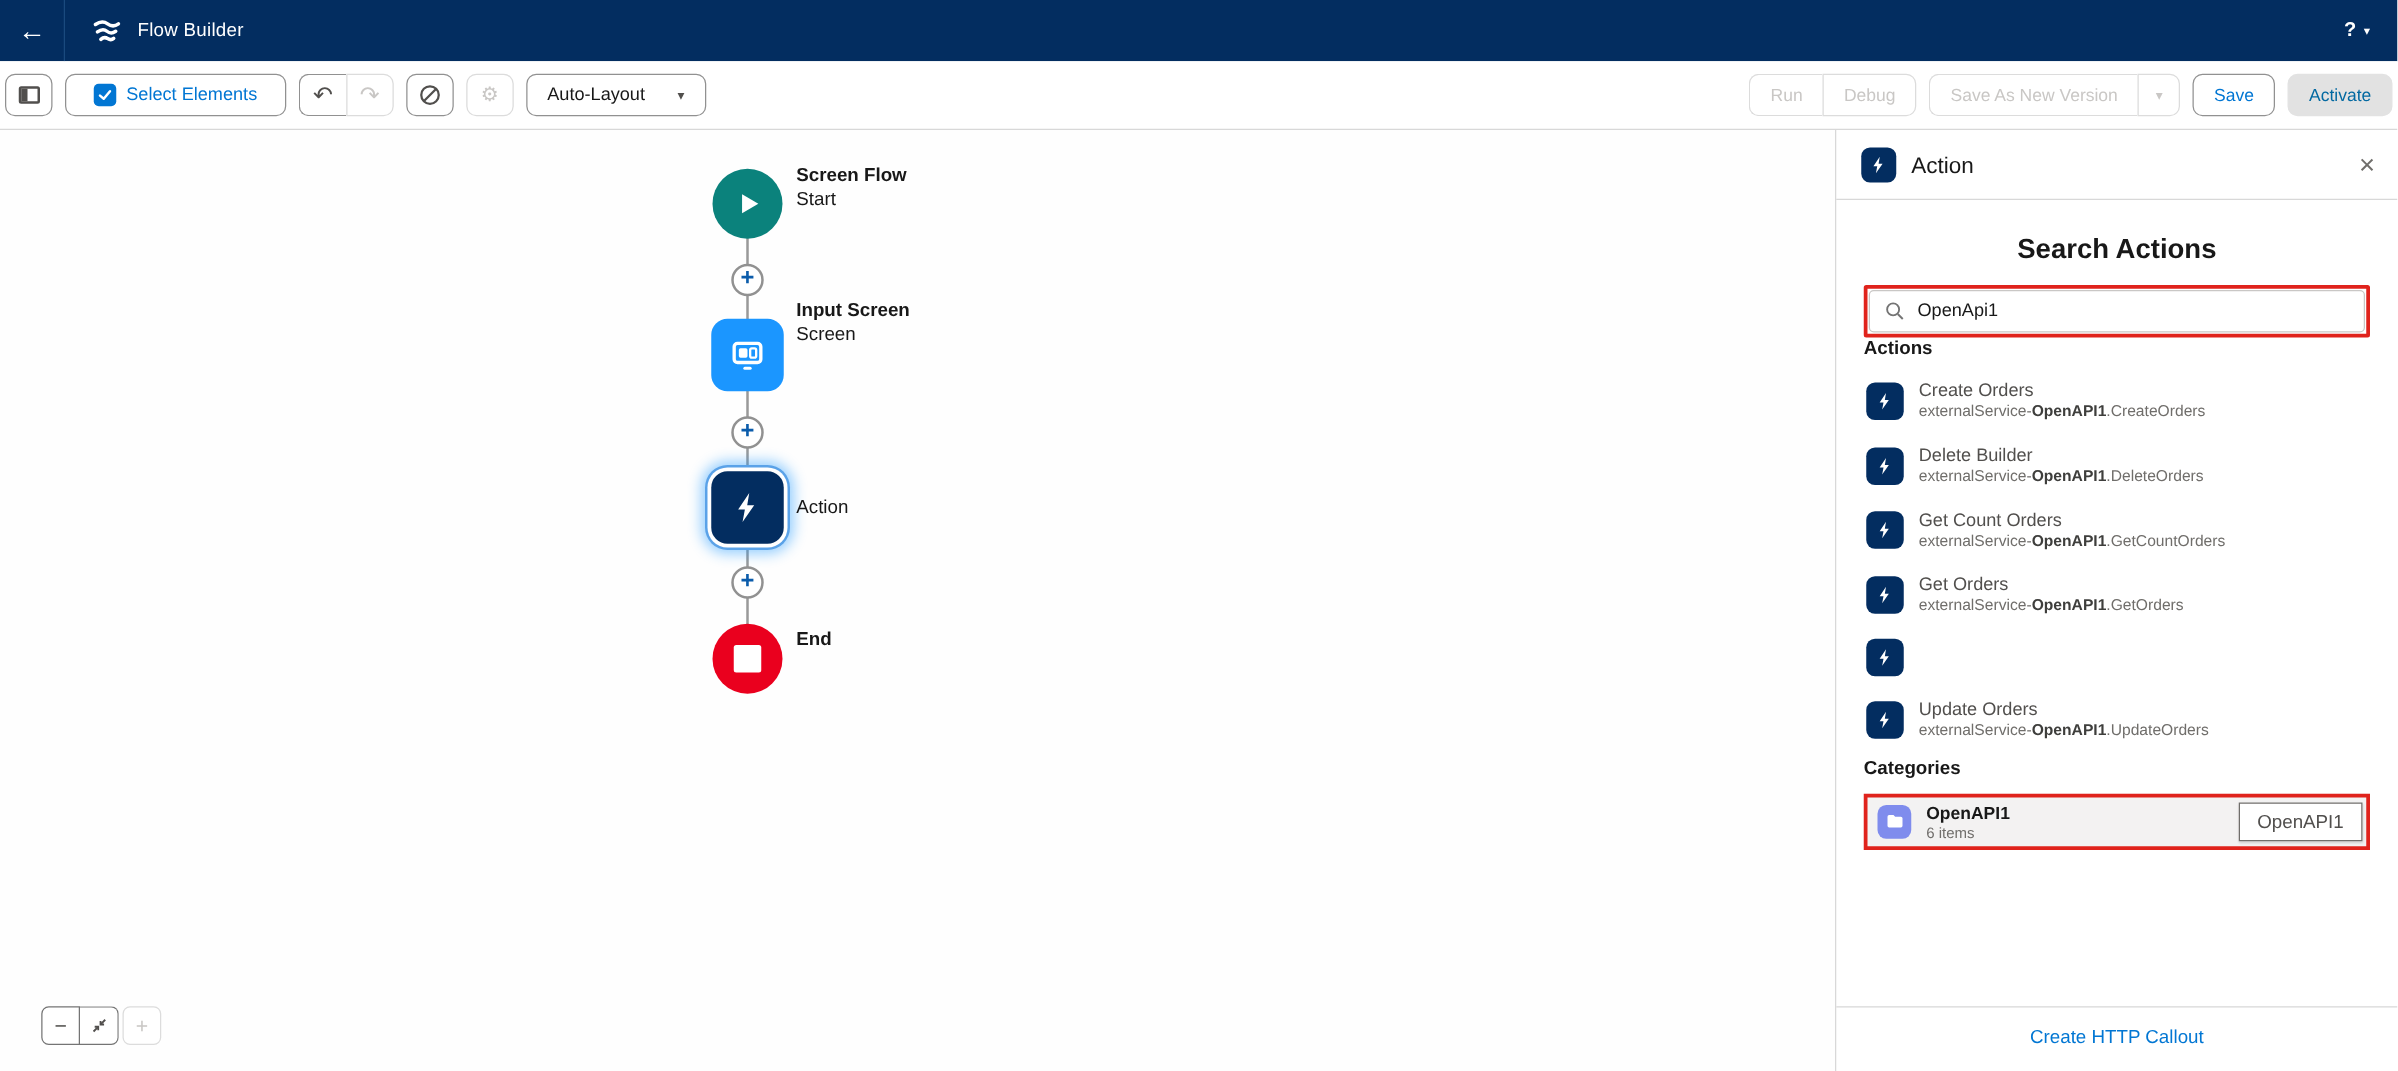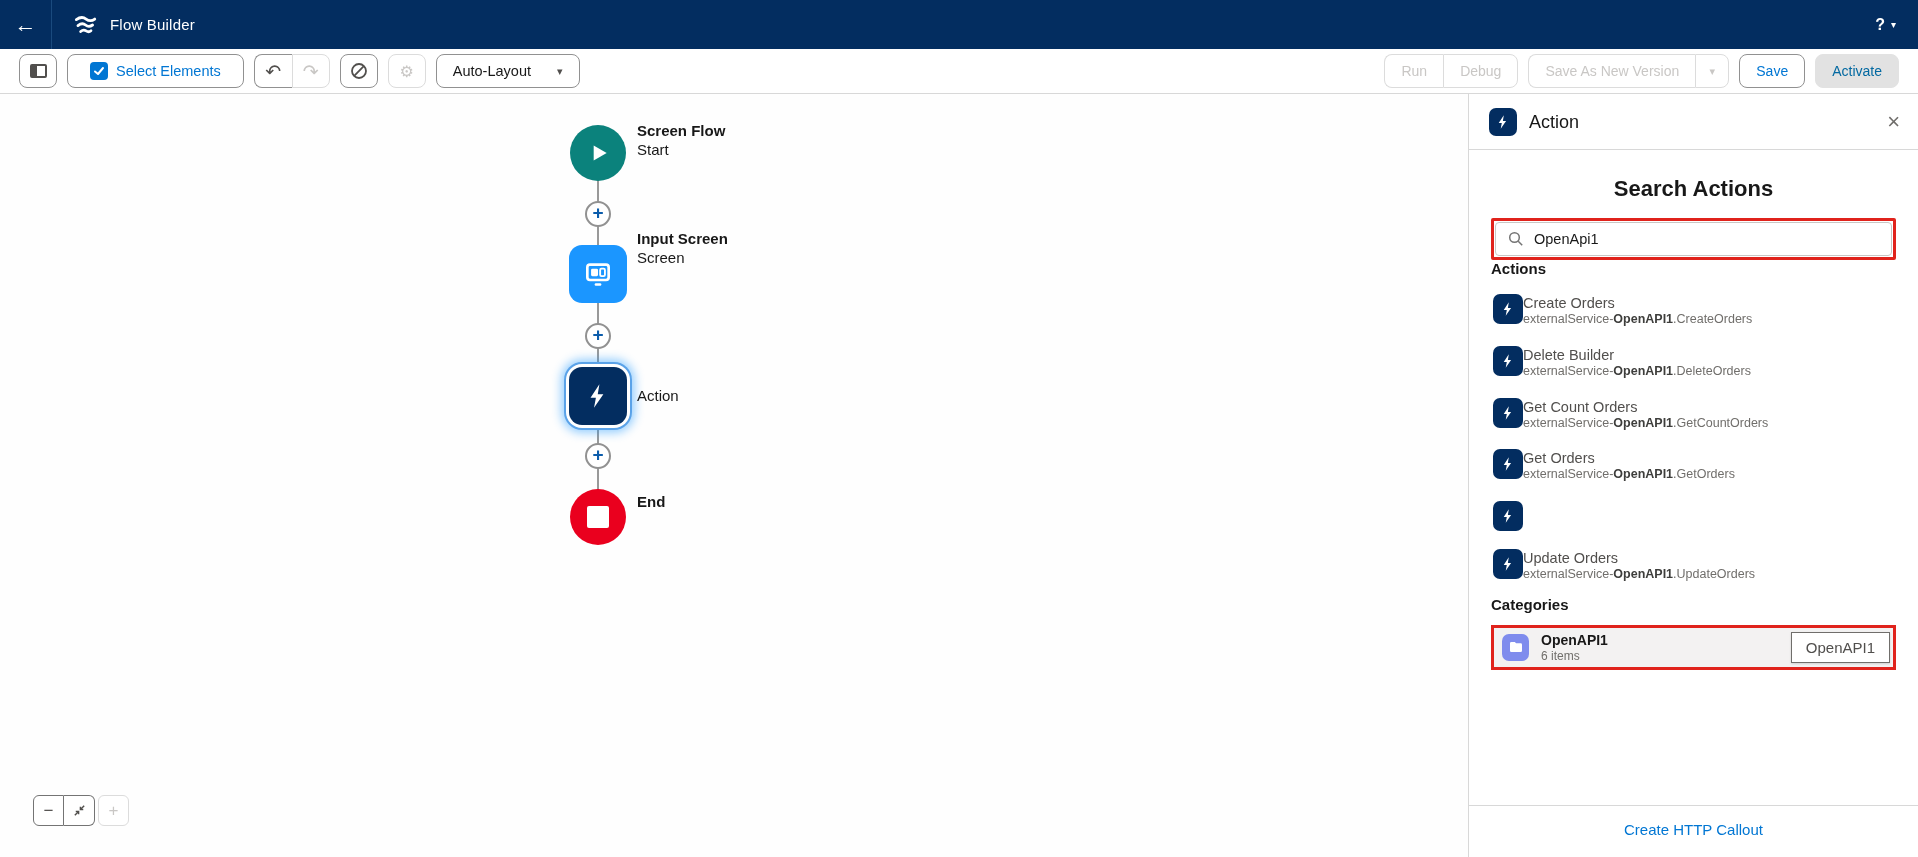--- a/index.html
+++ b/index.html
@@ -12,22 +12,22 @@
             color:#fff; flex-shrink:0; }
   .nav-back { width:52px; height:49px; display:flex; align-items:center; justify-content:center;
               font-size:22px; color:#fff; cursor:pointer; border-right:1px solid #1a4a7e; }
   .nav-logo { width:30px; height:30px; margin:0 10px 0 18px; display:flex; align-items:center; justify-content:center; }
   .nav-title { font-size:15px; letter-spacing:.2px; }
   .nav-right { margin-left:auto; margin-right:22px; display:flex; align-items:center; gap:6px; cursor:pointer; }
   .nav-help { font-size:16px; font-weight:bold; }
   .nav-caret { font-size:10px; }
 
   
-  .toolbar { height:45px; background:#fff; border-bottom:1px solid #d8d8d8;
-             display:flex; align-items:center; padding:0 19px; gap:10px; flex-shrink:0; }
+  .toolbar { height:55px; background:#fff; border-bottom:1px solid #d8d8d8;
+             display:flex; align-items:center; padding:0 4px; gap:10px; flex-shrink:0; }
   .btn { height:34px; background:#fff; border:1px solid #919191; border-radius:8px;
          display:inline-flex; align-items:center; justify-content:center;
          font-size:14px; padding:0 16px; cursor:pointer; color:#514f4d; font-family:inherit; }
   .btn.icon-only { width:38px; padding:0; }
   .btn-group { display:inline-flex; }
   .btn-group .btn { border-radius:0; border-right-width:0; }
   .btn-group .btn:first-child { border-radius:8px 0 0 8px; }
   .btn-group .btn:last-child { border-radius:0 8px 8px 0; border-right-width:1px; }
   .btn.disabled { color:#c9c7c5; border-color:#dcdcdc; cursor:default; }
   .btn.primary-text { color:#0176d3; }
@@ -81,21 +81,21 @@
 
   .panel-body { padding:0 22px; flex:1; overflow:hidden; }
   .search-heading { text-align:center; font-size:22px; font-weight:bold; margin-top:26px; }
   .search-wrap { margin-top:16px; border:3px solid #e0231c; border-radius:2px; }
   .search-inner { display:flex; align-items:center; gap:10px; border:1px solid #c9c7c5; border-radius:4px;
                   margin:1px; padding:0 12px; height:34px; background:#fff; }
   .search-inner input { border:none; outline:none; flex:1; font-size:14.5px; color:#181818;
                         font-family:inherit; background:transparent; }
   .section-heading { font-size:15px; font-weight:bold; }
   .action-list { margin-top:12px; }
-  .action-item { display:flex; align-items:flex-start; gap:0; padding:5px 2px; margin-bottom:8px; cursor:pointer; }
+  .action-item { display:flex; align-items:center; gap:12px; padding:5px 2px; margin-bottom:8px; cursor:pointer; }
   .ai-icon { width:30px; height:30px; background:#032d60; border-radius:7px; flex-shrink:0;
              display:flex; align-items:center; justify-content:center; }
   .ai-title { font-size:14.5px; color:#514f4d; line-height:1.25; }
   .ai-sub { font-size:12.5px; color:#706e6b; line-height:1.25; }
   .ai-sub b { color:#3e3e3c; }
   .category-row { margin-top:12px; background:#f3f2f2; border:3px solid #e0231c; display:flex;
                   align-items:center; gap:12px; padding:4px 10px 4px 8px; cursor:pointer; }
   .cat-icon { width:27px; height:27px; background:#7f8ced; border-radius:7px; flex-shrink:0;
               display:flex; align-items:center; justify-content:center; }
   .cat-name { font-size:14px; font-weight:bold; line-height:1.2; }

